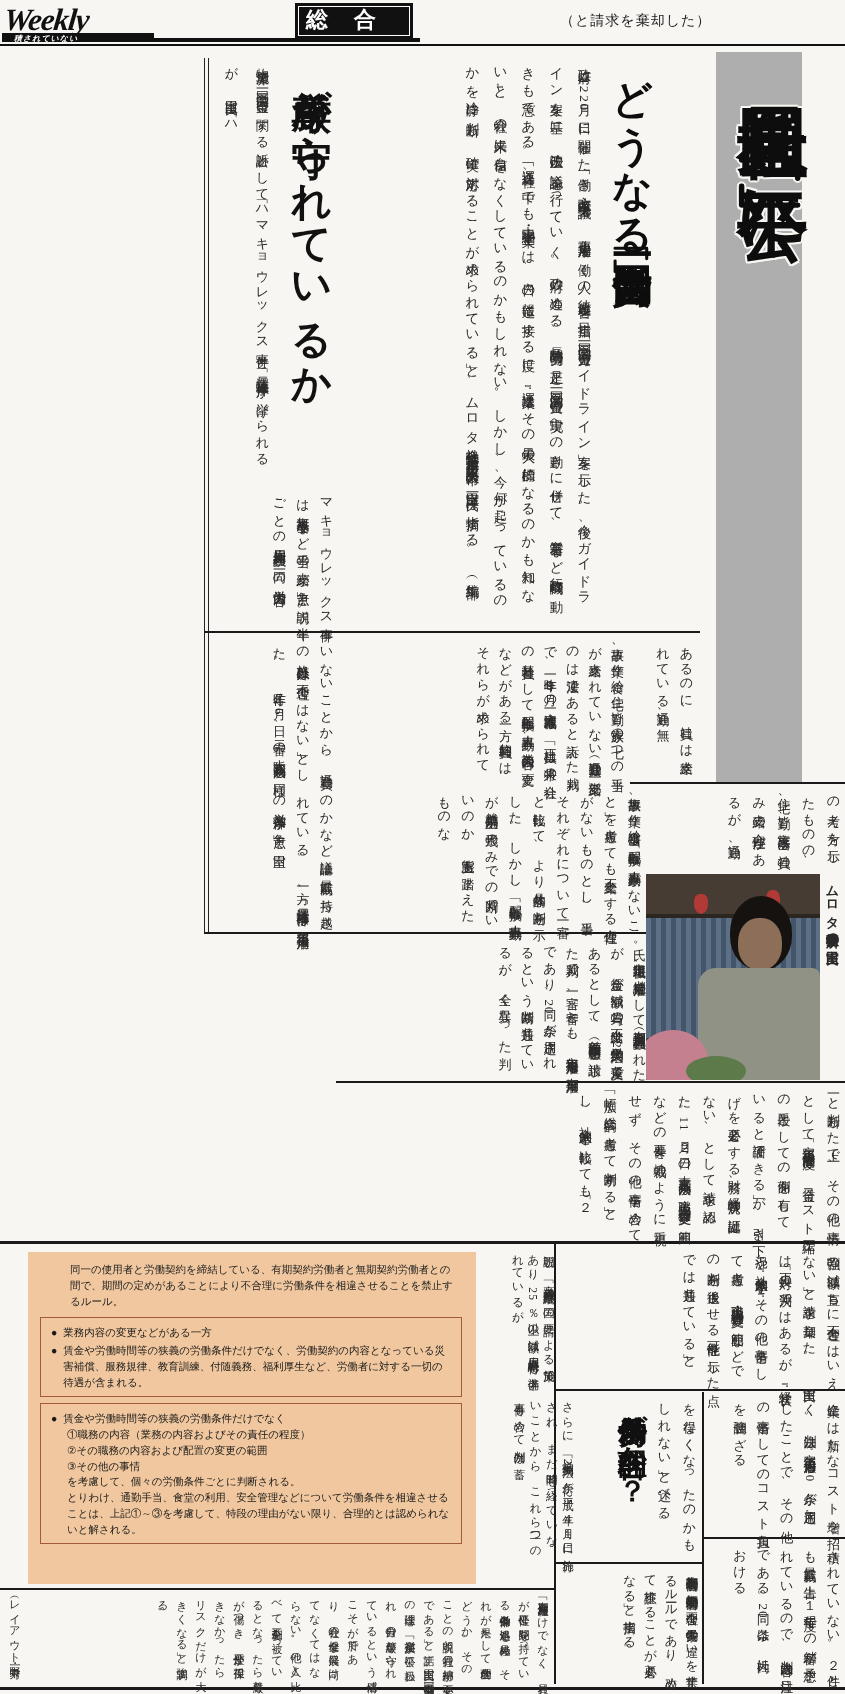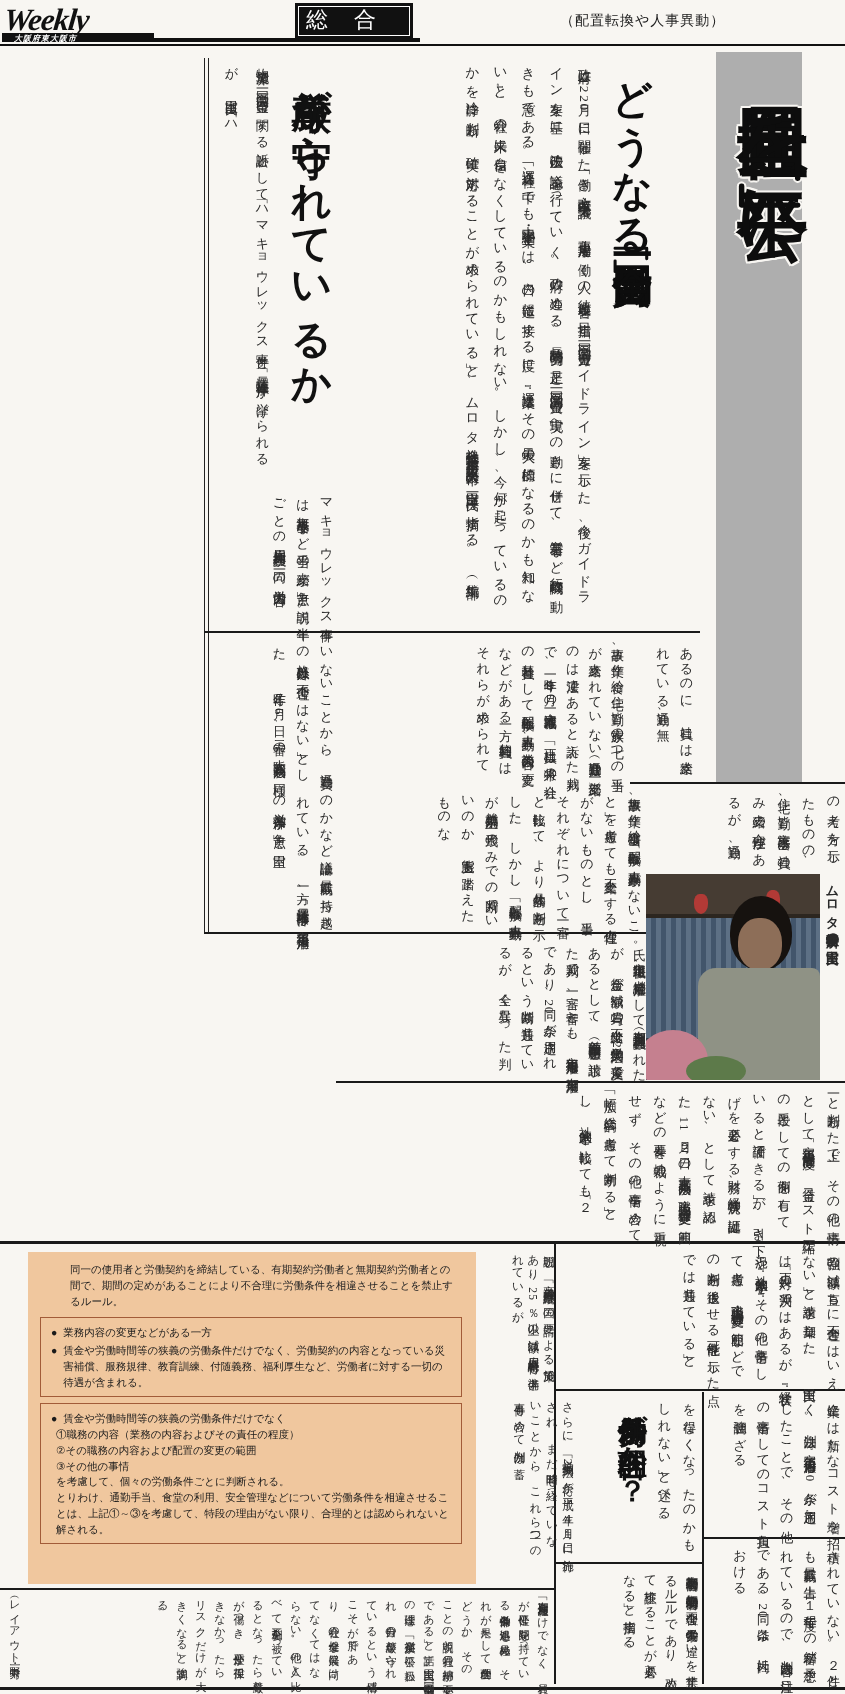--- a/index.html
+++ b/index.html
@@ -14,21 +14,21 @@
     writing-mode:vertical-rl; text-orientation:mixed;
     font-family:"Liberation Serif", serif;
     color:#2a2a2a;
   }
   .body13 { font-size:13px; line-height:23.5px; letter-spacing:1.2px; }
   
   #logo { left:4px; top:2px; font-family:"Liberation Serif",serif; font-style:italic; font-weight:bold; font-size:31px; letter-spacing:-1px; color:#111; transform:skewX(-6deg); }
   #logo-bar { left:2px; top:33px; width:152px; height:9px; background:#111; }
   #logo-sub { left:14px; top:33px; font-size:8px; font-style:italic; color:#fff; z-index:3; letter-spacing:1px; font-weight:bold; }
   #logo-bar2 { left:152px; top:38px; width:268px; height:4px; background:#111; }
-  #section-badge { left:295px; top:3px; background:#111; color:#fff; font-weight:normal; font-size:22px; padding:1px 10px 3px 10px; letter-spacing:26px; border:1px solid #111; box-shadow:inset 0 0 0 2px #111, inset 0 0 0 3px #fff; }
+  #section-badge { left:295px; top:3px; background:#111; color:#fff; font-weight:bold; font-size:22px; padding:1px 10px 3px 10px; letter-spacing:26px; border:1px solid #111; box-shadow:inset 0 0 0 2px #111, inset 0 0 0 3px #fff; }
   #postal { left:560px; top:12px; font-size:14px; font-family:"Liberation Serif",serif; letter-spacing:1px; }
   #header-rule { left:0; top:44px; width:845px; height:2px; background:#111; }
 
   
   #main-headline-stripe { left:716px; top:52px; width:86px; height:730px; background:#aeaeae; }
   #main-headline { left:700px; top:50px; width:145px; height:736px; font-size:71px; font-weight:bold; line-height:145px; letter-spacing:1px; color:#0d0d0d;
     text-shadow:-2px 0 0 #f8f6f2, 2px 0 0 #f8f6f2, 0 -2px 0 #f8f6f2, 0 2px 0 #f8f6f2, -1.5px -1.5px 0 #f8f6f2, 1.5px 1.5px 0 #f8f6f2, -1.5px 1.5px 0 #f8f6f2, 1.5px -1.5px 0 #f8f6f2; }
   #sub-headline { left:600px; top:52px; width:66px; height:576px; font-family:"Liberation Sans",sans-serif; font-size:40px; font-weight:bold; line-height:66px; letter-spacing:0px; color:#0d0d0d; }
   #left-headline { left:282px; top:58px; width:58px; height:424px; font-size:40px; font-weight:bold; line-height:58px; letter-spacing:1px; color:#111; }
   #bottom-headline { left:576px; top:1394px; width:76px; height:168px; font-family:"Liberation Sans",sans-serif; font-size:29px; font-weight:bold; line-height:38px; color:#111; }
@@ -77,34 +77,34 @@
 
   
   #infobox { left:28px; top:1252px; width:448px; height:332px; background:#f0c79e; padding:10px 14px 10px 12px; font-family:"Liberation Sans",sans-serif; }
   #infobox-title { text-align:center; font-weight:bold; font-size:15.5px; color:#111; letter-spacing:1px; margin-bottom:7px; }
   #infobox-intro { font-size:10.5px; line-height:1.5; color:#222; margin:0 3px 8px 30px; }
   .ib-row { display:flex; border:1px solid #a25b38; margin-bottom:6px; background:#f0c79e; }
   .ib-label { width:88px; background:#b5795a; color:#fff; font-size:11px; font-weight:bold; display:flex; align-items:center; justify-content:flex-start; padding:6px 6px 6px 8px; line-height:1.6; letter-spacing:1px; }
   .ib-content { flex:1; padding:7px 8px 6px 10px; font-size:10.5px; line-height:1.5; color:#1a1a1a; }
   .ib-bullet { display:flex; }
   .ib-bullet .dot { margin-right:6px; }
-  .ib-extra { white-space:pre-line; margin-left:5px; }
+  .ib-extra { white-space:pre-line; margin-left:16px; }
   #ib-row1 .ib-content { display:flex; flex-direction:column; gap:2px; }
 </style>
 </head>
 <body>
 
 <div id="page">
 
   <div class="abs" id="logo">Weekly</div>
   <div class="abs" id="logo-bar"></div>
-  <div class="abs" id="logo-sub">大阪府東大阪市</div>
+  <div class="abs" id="logo-sub">積されていない</div>
   <div class="abs" id="logo-bar2"></div>
   <div class="abs" id="section-badge">総合</div>
-  <div class="abs" id="postal">（配置転換や人事異動）</div>
+  <div class="abs" id="postal">（と請求を棄却した）</div>
   <div class="abs hrule" id="header-rule"></div>
 
   <div class="abs" id="main-headline-stripe"></div>
   <div class="abs vtext" id="main-headline">社員同士を「公平」に</div>
   <div class="abs vtext" id="sub-headline">どうなる「同一労働同一賃金」</div>
 
   <div class="abs vtext" id="lead">政府は12月20日に開催した「働き方改革実現会議」で、非正規雇用で働く人の待遇改善を目指す「同一労働同一賃金ガイドライン案」を示した。今後、ガイドライン案を基に、法改正の議論を行っていく。政府の進める、長時間労働の是正と同一労働同一賃金の実現への動きに併せて、労基署など行政機関の動きも急である。「運送会社、中でも中小・零細企業では、日々の報道に接する度に、『運送業はその最大の標的になるのかも知れない』と、会社の未来に自信をなくしているのかもしれない。しかし、今、何が起こっているのかを冷静に判断し、確実に対応することが求められている」と、ムロタ社会保険労務士事務所（大阪府東大阪市）の室田洋一氏は指摘する。　（編集部）</div>
 
   <div class="abs" id="vr-left"></div>
   <div class="abs vtext" id="left-headline">尊厳が守られているか</div>

